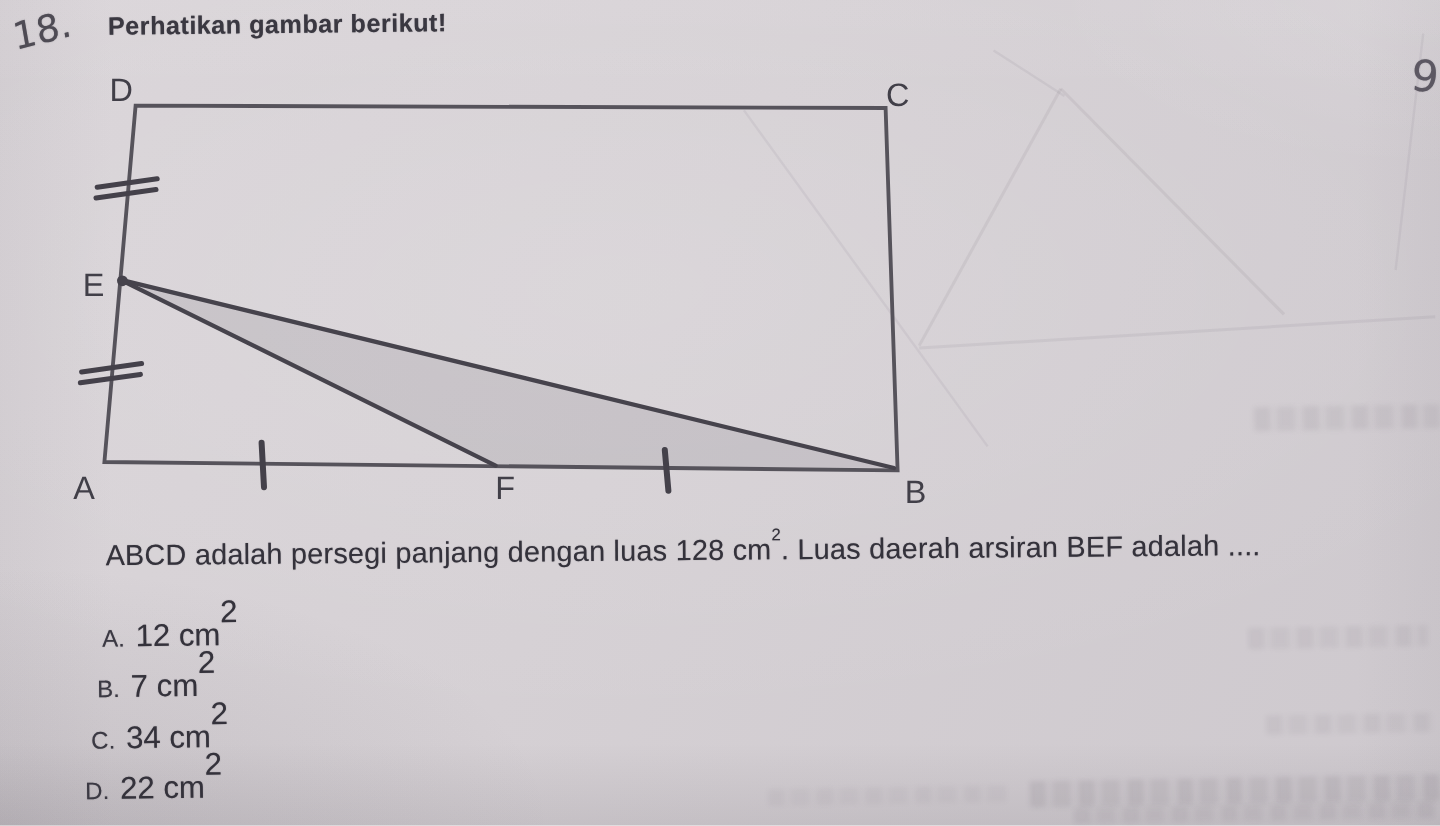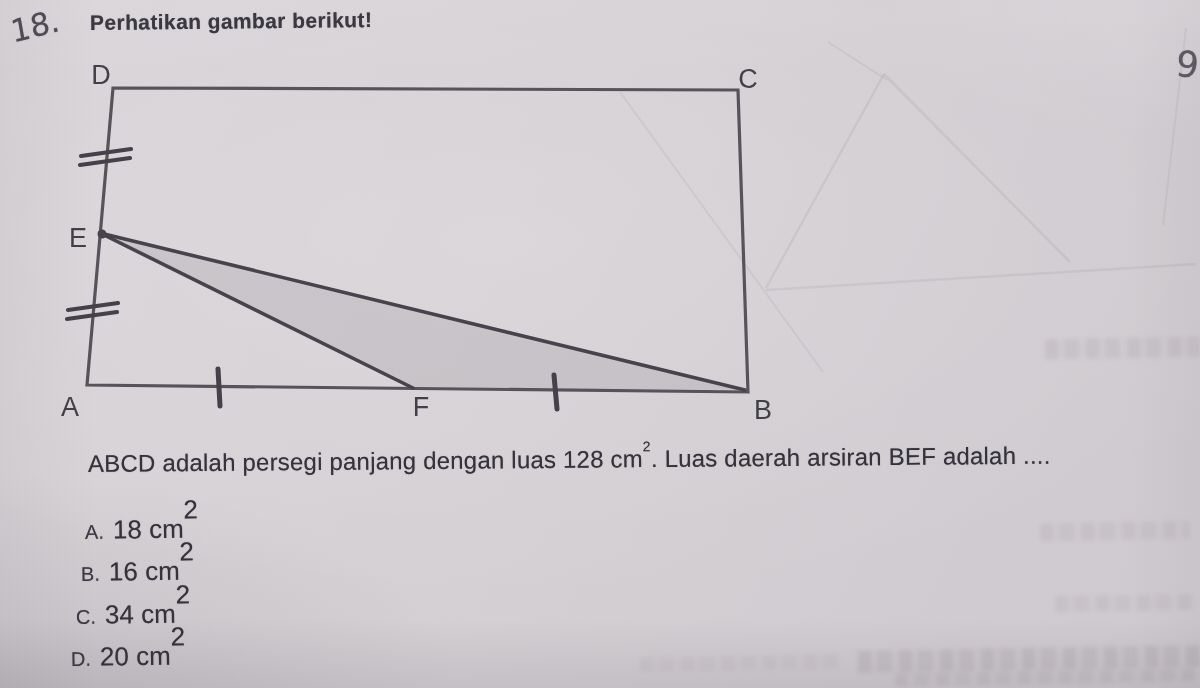--- a/index.html
+++ b/index.html
@@ -117,19 +117,19 @@
     <text x="748" y="88" font-size="27" text-anchor="middle">C</text>
     <text x="78" y="247" font-size="27" text-anchor="middle">E</text>
     <text x="70" y="416" font-size="27" text-anchor="middle">A</text>
     <text x="421" y="416" font-size="27" text-anchor="middle">F</text>
     <text x="763" y="419" font-size="27" text-anchor="middle">B</text>
   </svg>
 
   <div class="question"><span>ABCD adalah persegi panjang dengan luas 128 cm</span><sup>2</sup><span>. Luas daerah arsiran BEF adalah ....</span></div>
 
   <div class="options">
-    <div class="option opt-a"><span class="letter">A.</span><span class="value">18 cm</span><sup class="value">2</sup></div>
-    <div class="option opt-b"><span class="letter">B.</span><span class="value">16 cm</span><sup class="value">2</sup></div>
+    <div class="option opt-a"><span class="letter">A.</span><span class="value">12 cm</span><sup class="value">2</sup></div>
+    <div class="option opt-b"><span class="letter">B.</span><span class="value">7 cm</span><sup class="value">2</sup></div>
     <div class="option opt-c"><span class="letter">C.</span><span class="value">34 cm</span><sup class="value">2</sup></div>
-    <div class="option opt-d"><span class="letter">D.</span><span class="value">20 cm</span><sup class="value">2</sup></div>
+    <div class="option opt-d"><span class="letter">D.</span><span class="value">22 cm</span><sup class="value">2</sup></div>
   </div>
 
 </div>
 
 </body></html>

